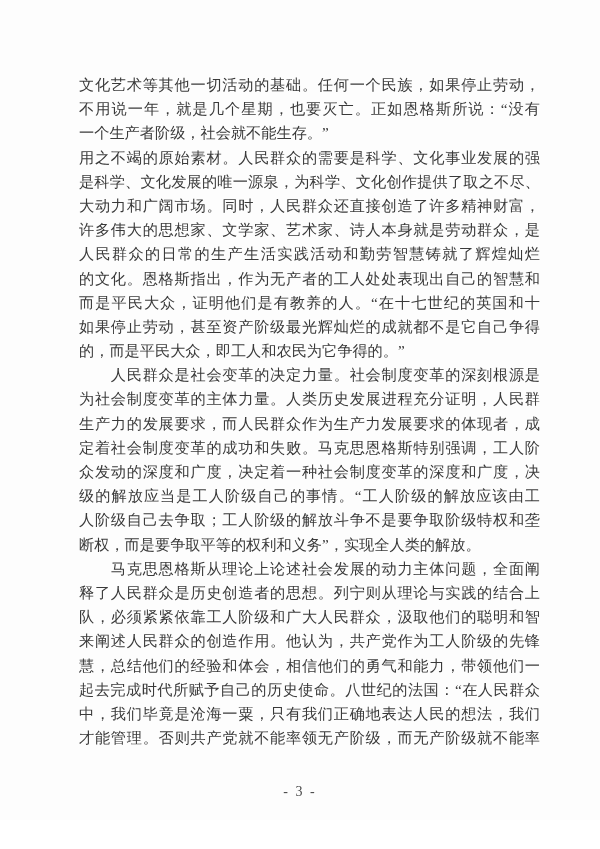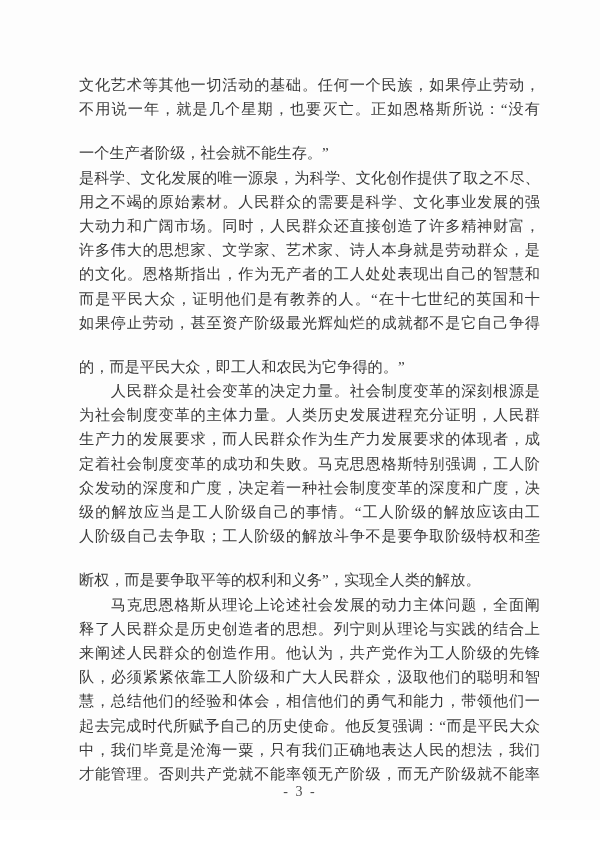--- a/index.html
+++ b/index.html
@@ -25,21 +25,20 @@
     font-size: 15.2px;
     line-height: 24.2px;
     height: 24.2px;
     color: #3a3a3a;
     text-align: justify;
     text-align-last: justify;
     overflow: hidden;
   }
   .line.end {
     text-align-last: left;
-    margin-top: 20px;
   }
   .footer {
     position: absolute;
     top: 782px;
     left: 0;
     width: 600px;
     text-align: center;
     font-size: 14px;
     line-height: 20px;
     color: #4a4a4a;
@@ -47,39 +46,40 @@
   }
 </style>
 </head>
 <body>
 
 <div class="page">
   <div class="textblock">
     <div class="line">文化艺术等其他一切活动的基础。任何一个民族，如果停止劳动，</div>
     <div class="line">不用说一年，就是几个星期，也要灭亡。正如恩格斯所说：“没有</div>
     <div class="line end">一个生产者阶级，社会就不能生存。”</div>
+    <div class="line">用之不竭的原始素材。人民群众的需要是科学、文化事业发展的强</div>
     <div class="line">是科学、文化发展的唯一源泉，为科学、文化创作提供了取之不尽、</div>
-    <div class="line">用之不竭的原始素材。人民群众的需要是科学、文化事业发展的强</div>
     <div class="line">大动力和广阔市场。同时，人民群众还直接创造了许多精神财富，</div>
     <div class="line">许多伟大的思想家、文学家、艺术家、诗人本身就是劳动群众，是</div>
+    <div class="line">人民群众的日常的生产生活实践活动和勤劳智慧铸就了辉煌灿烂</div>
     <div class="line">的文化。恩格斯指出，作为无产者的工人处处表现出自己的智慧和</div>
     <div class="line">而是平民大众，证明他们是有教养的人。“在十七世纪的英国和十</div>
     <div class="line">如果停止劳动，甚至资产阶级最光辉灿烂的成就都不是它自己争得</div>
     <div class="line end">的，而是平民大众，即工人和农民为它争得的。”</div>
     <div class="line">　　人民群众是社会变革的决定力量。社会制度变革的深刻根源是</div>
     <div class="line">为社会制度变革的主体力量。人类历史发展进程充分证明，人民群</div>
     <div class="line">生产力的发展要求，而人民群众作为生产力发展要求的体现者，成</div>
     <div class="line">定着社会制度变革的成功和失败。马克思恩格斯特别强调，工人阶</div>
     <div class="line">众发动的深度和广度，决定着一种社会制度变革的深度和广度，决</div>
     <div class="line">级的解放应当是工人阶级自己的事情。“工人阶级的解放应该由工</div>
     <div class="line">人阶级自己去争取；工人阶级的解放斗争不是要争取阶级特权和垄</div>
     <div class="line end">断权，而是要争取平等的权利和义务”，实现全人类的解放。</div>
     <div class="line">　　马克思恩格斯从理论上论述社会发展的动力主体问题，全面阐</div>
     <div class="line">释了人民群众是历史创造者的思想。列宁则从理论与实践的结合上</div>
+    <div class="line">队，必须紧紧依靠工人阶级和广大人民群众，汲取他们的聪明和智</div>
     <div class="line">来阐述人民群众的创造作用。他认为，共产党作为工人阶级的先锋</div>
-    <div class="line">队，必须紧紧依靠工人阶级和广大人民群众，汲取他们的聪明和智</div>
     <div class="line">慧，总结他们的经验和体会，相信他们的勇气和能力，带领他们一</div>
-    <div class="line">起去完成时代所赋予自己的历史使命。他反复强调：“而是平民大众</div>
+    <div class="line">起去完成时代所赋予自己的历史使命。八世纪的法国：“在人民群众</div>
     <div class="line">中，我们毕竟是沧海一粟，只有我们正确地表达人民的想法，我们</div>
     <div class="line">才能管理。否则共产党就不能率领无产阶级，而无产阶级就不能率</div>
   </div>
   <div class="footer">- 3 -</div>
 </div>
 
 </body></html>

